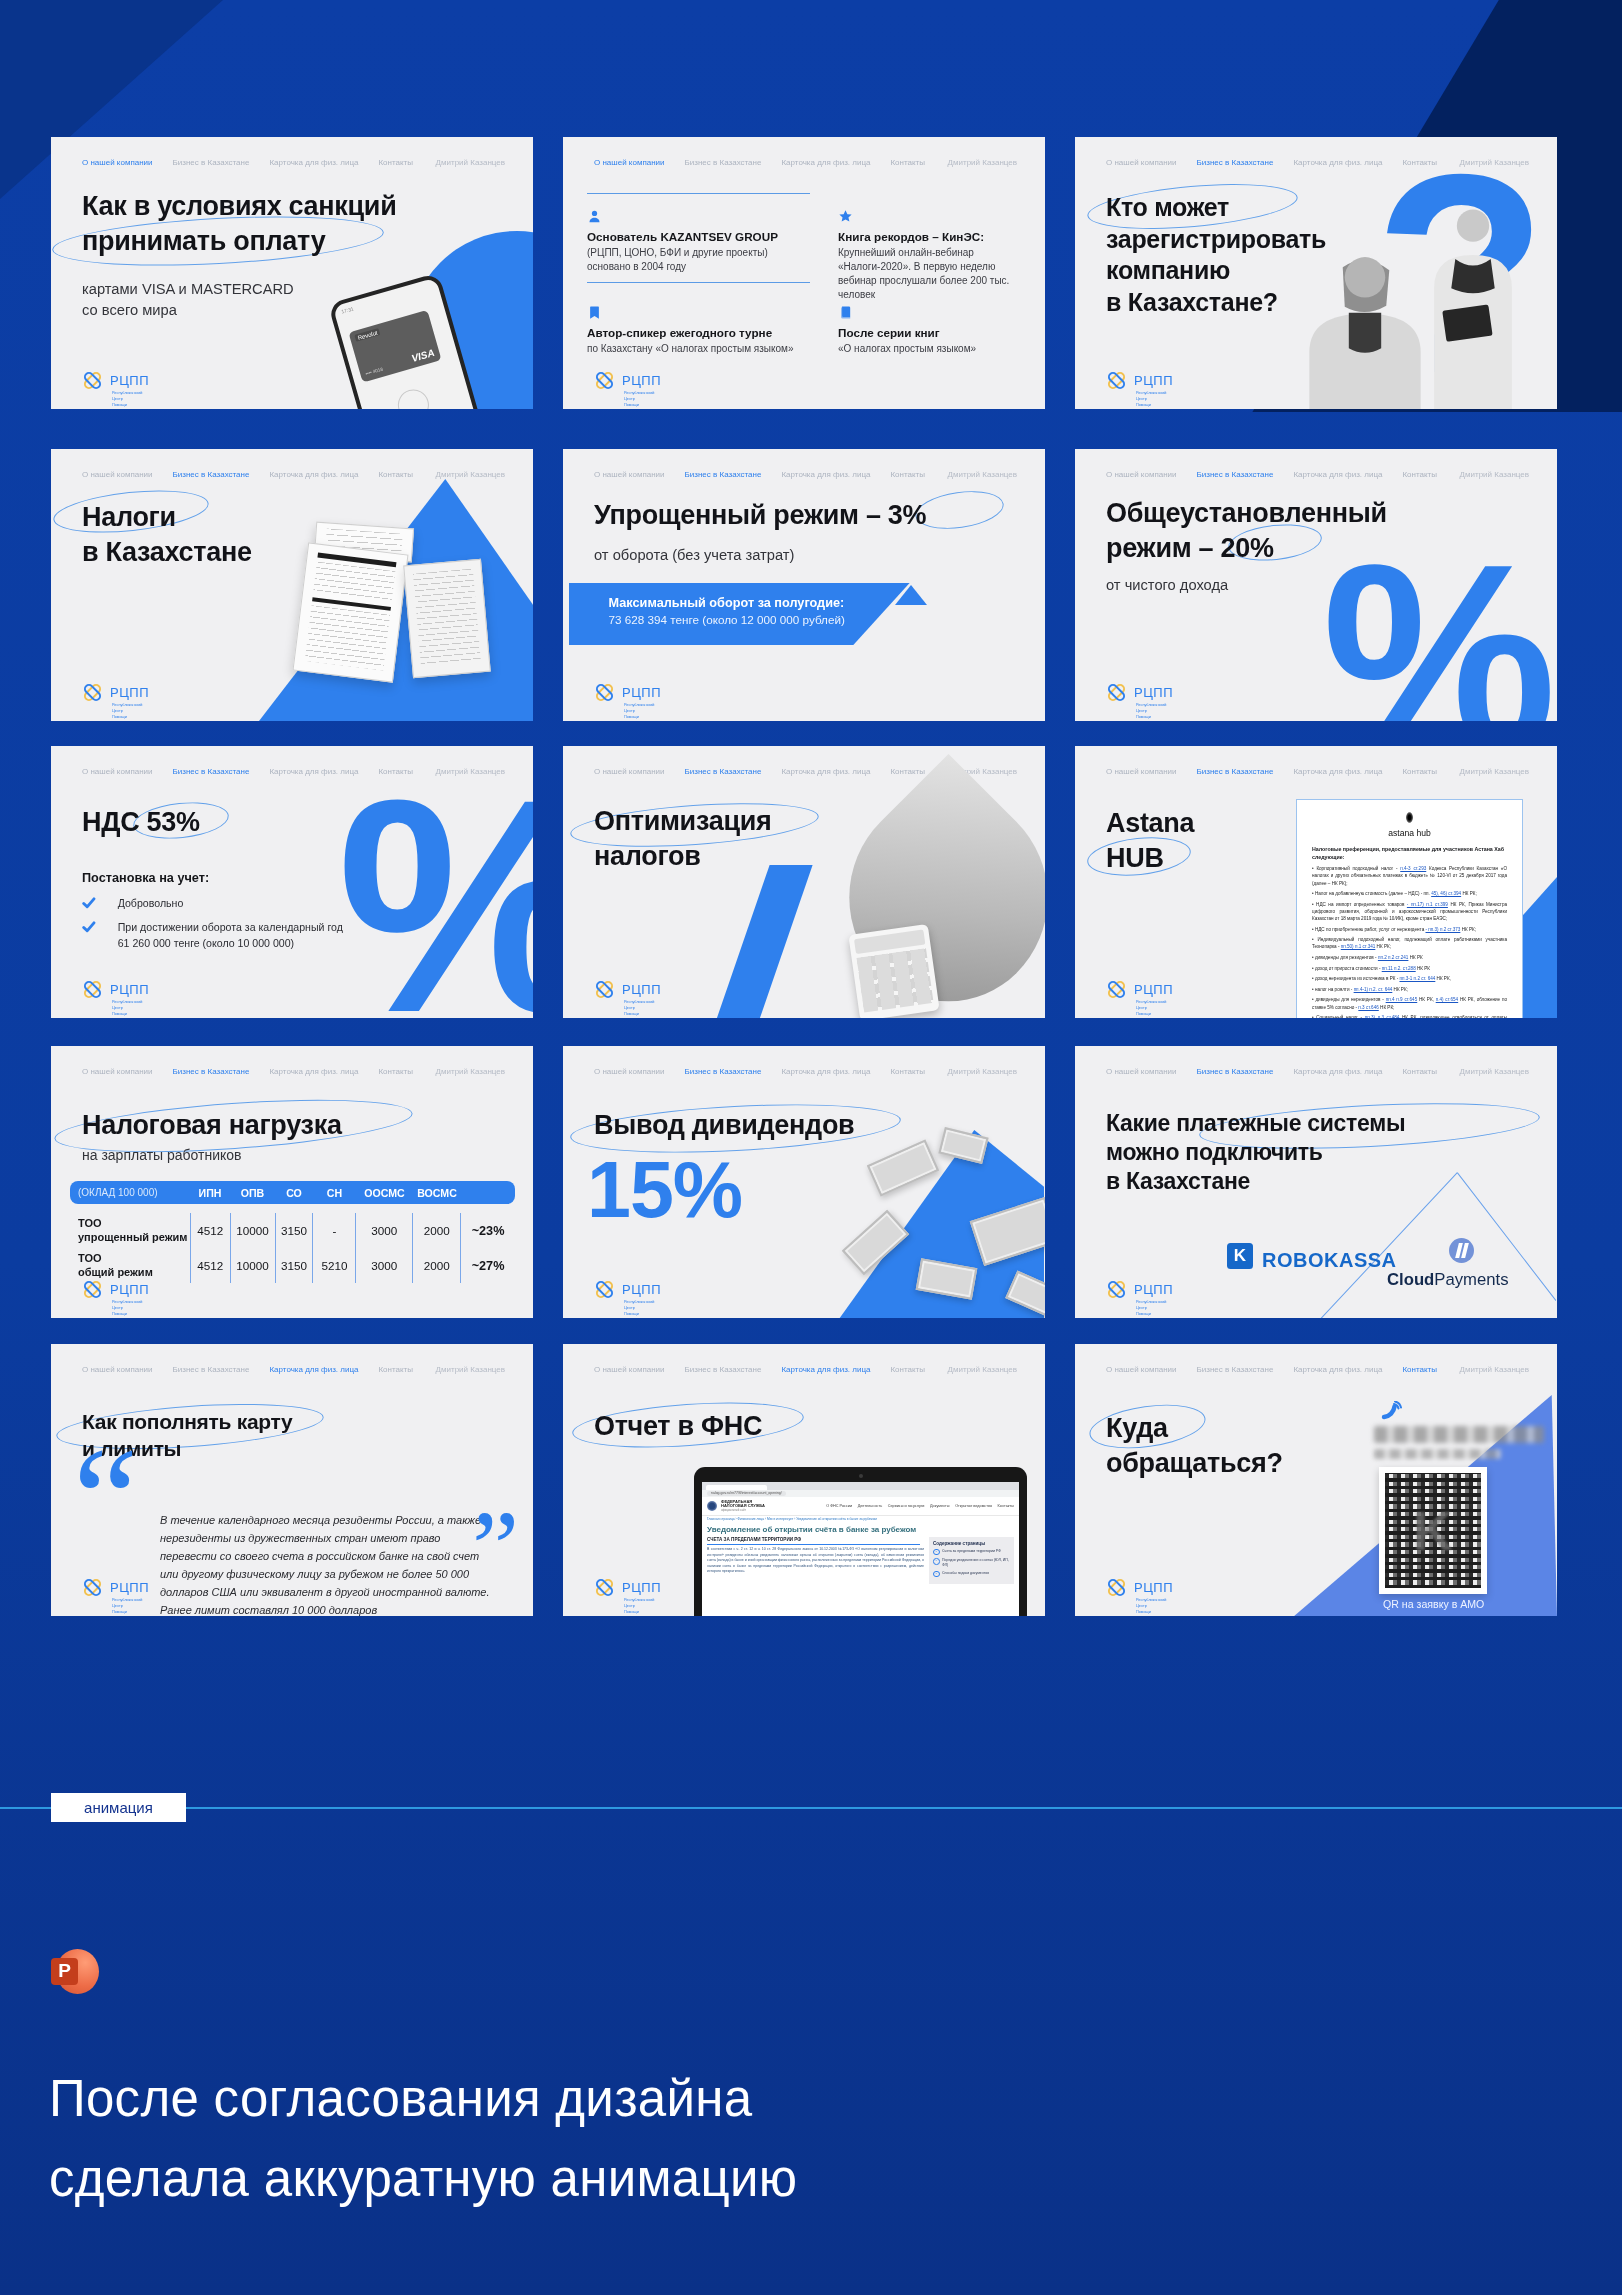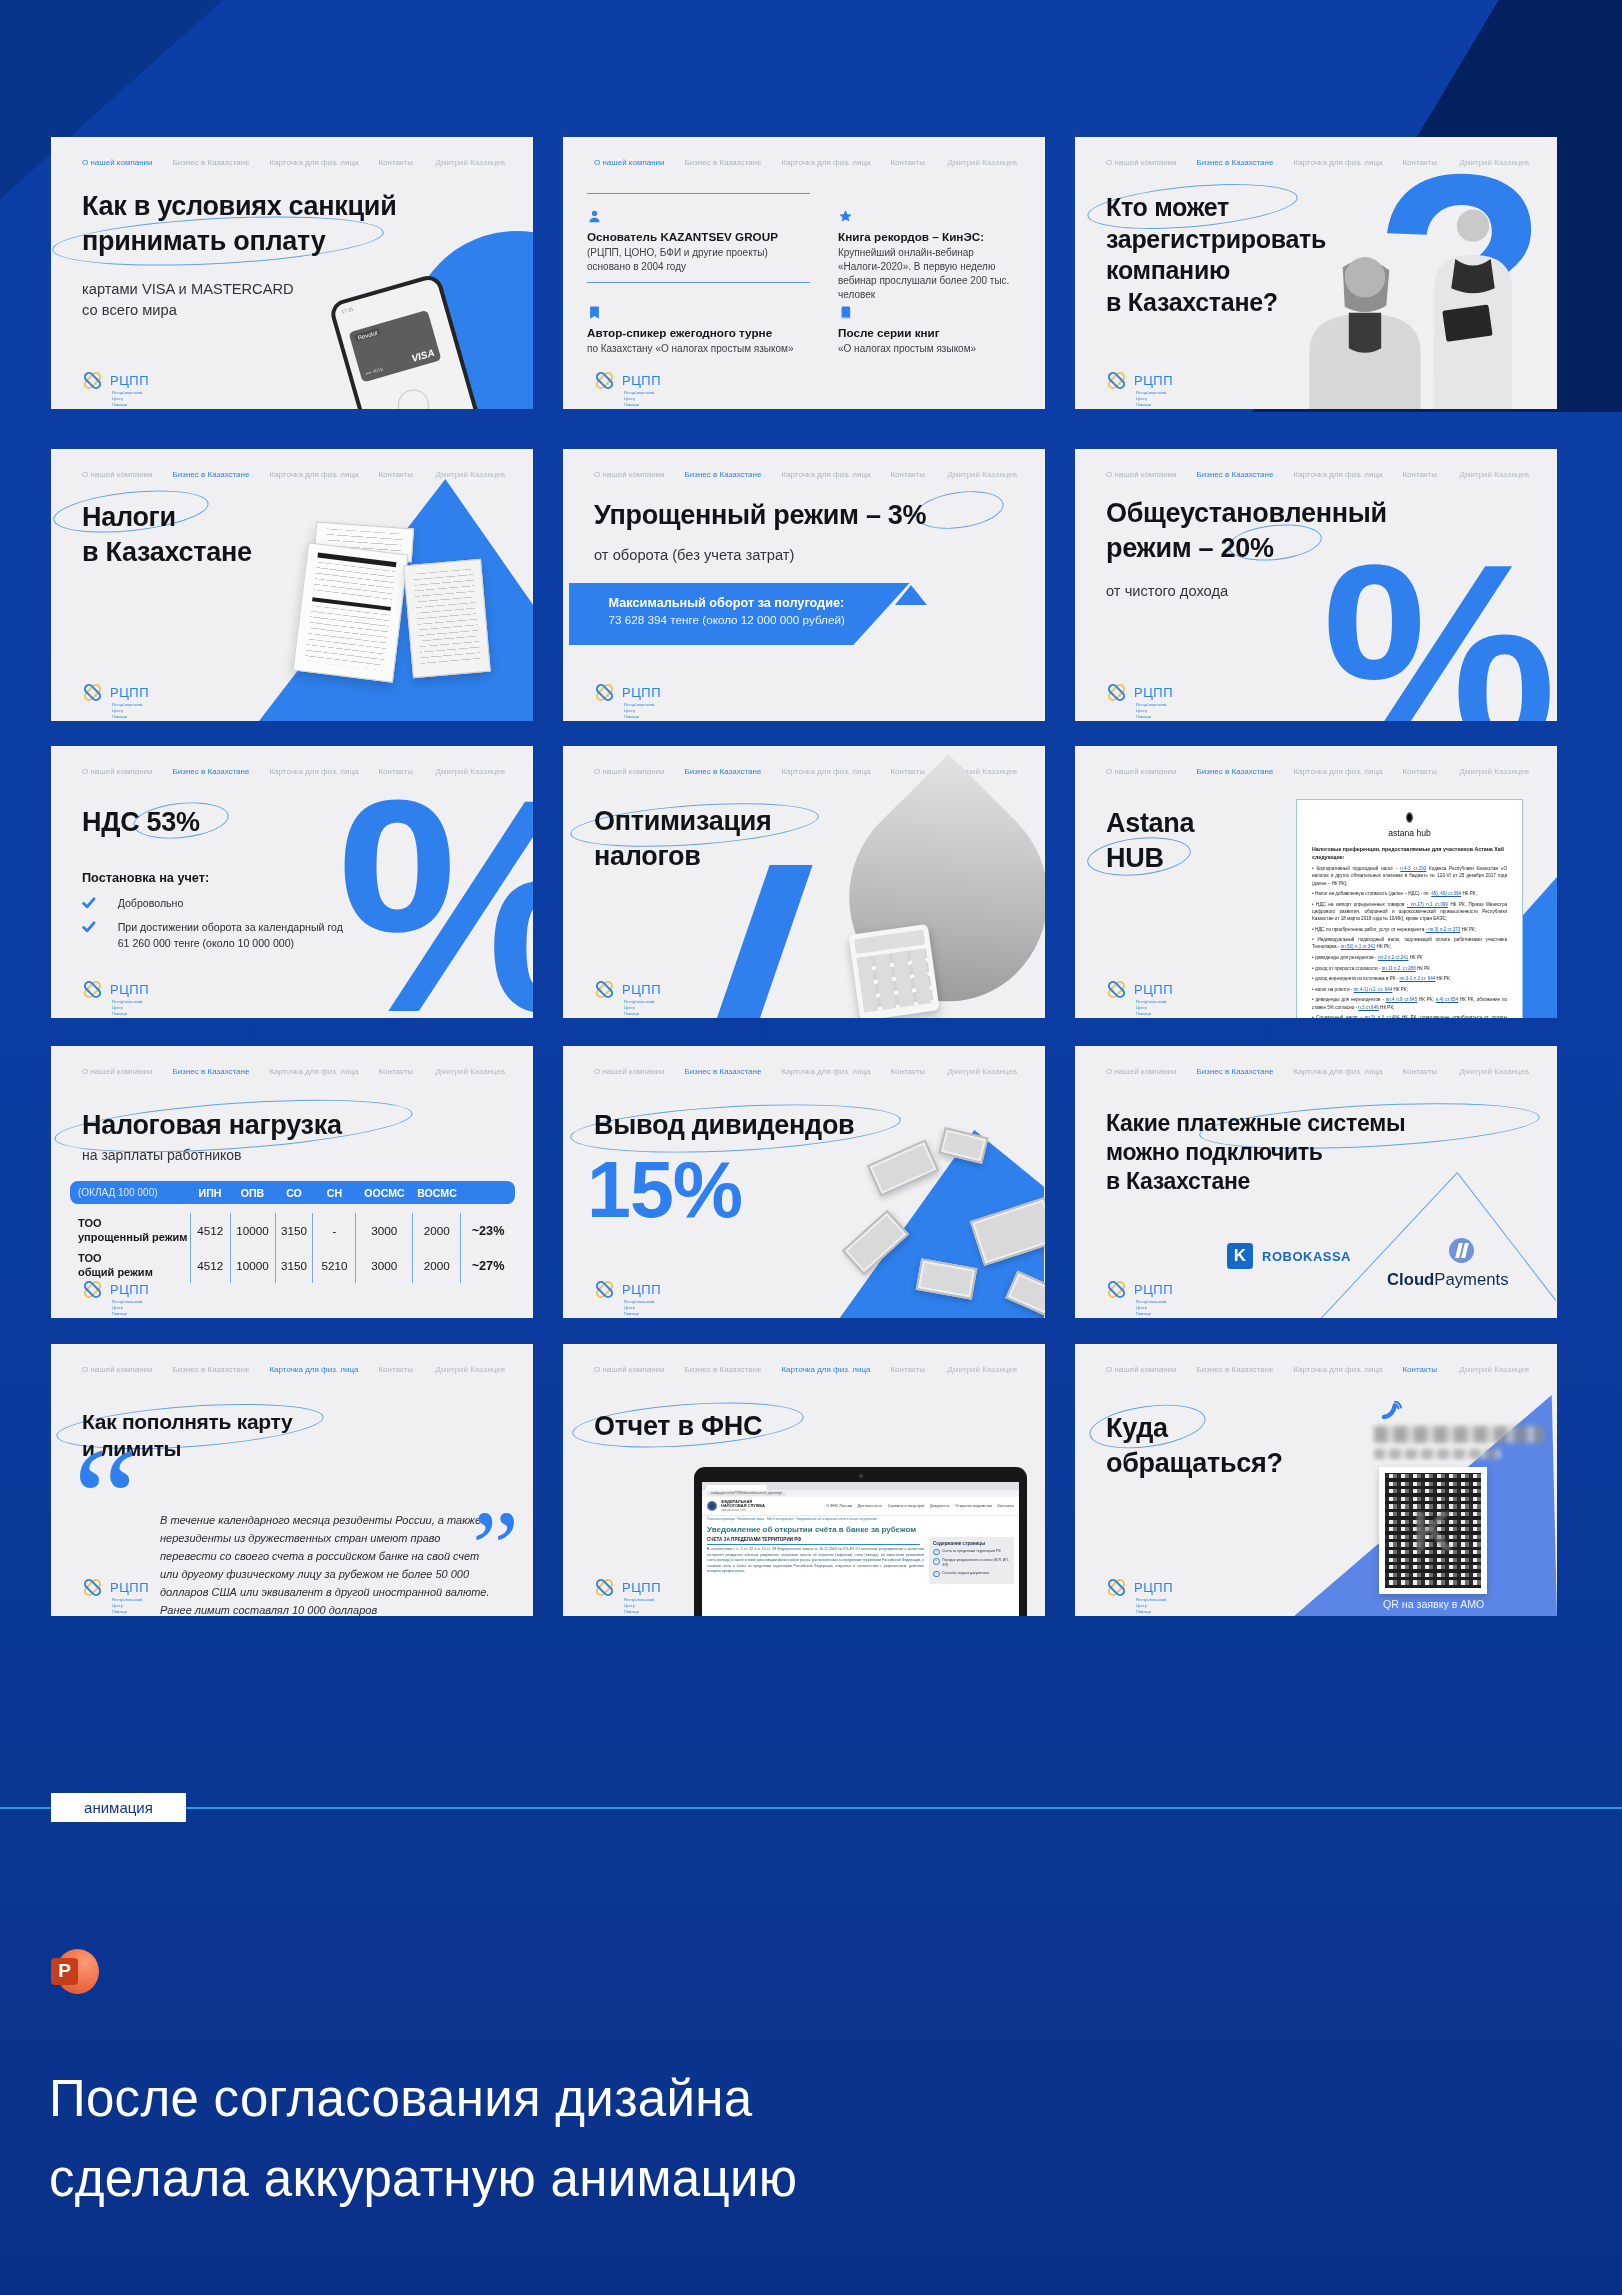--- a/index.html
+++ b/index.html
@@ -91,21 +91,21 @@
 #s10 .tot{font-weight:bold;font-size:12.7px;}
 #s10 .tbody{margin-top:9px;}
 
 #s11 .big{position:absolute;left:24px;top:104px;font-size:79px;font-weight:bold;color:#2f80ed;letter-spacing:-1px;line-height:1;}
 #s11 .tri{position:absolute;left:276px;top:84px;width:205px;height:189px;background:#2f80ed;clip-path:polygon(66% 0,100% 30%,100% 100%,0 100%);}
 .bill{position:absolute;background:#d9d9d9;border:2.5px solid #bdbdbd;box-shadow:inset 0 0 0 2px #efefef,0 3px 6px rgba(0,0,0,.2);}
 
 #s12 .t{font-size:23px;line-height:1.26;}
 #s12 .trio{position:absolute;left:238px;top:122px;width:243px;height:152px;}
 #s12 .rkico{position:absolute;left:152px;top:197px;width:26px;height:26px;background:#1668c9;border-radius:3.5px;color:#fff;font-weight:bold;font-size:17px;display:flex;align-items:center;justify-content:center;}
-#s12 .rktxt{position:absolute;left:187px;top:203px;font-size:13px;font-weight:bold;color:#1668c9;letter-spacing:0.5px;}
+#s12 .rktxt{position:absolute;left:187px;top:203px;font-size:20px;font-weight:bold;color:#1668c9;letter-spacing:0.5px;}
 #s12 .cpico{position:absolute;left:374px;top:192px;width:25px;height:25px;background:#7392d8;border-radius:50%;overflow:hidden;}
 #s12 .cpico i{position:absolute;top:5px;width:3.5px;height:15px;background:#fff;transform:skewX(-14deg);}
 #s12 .cptxt{position:absolute;left:312px;top:224px;font-size:16.7px;color:#142a4e;}
 #s12 .cptxt b{font-weight:bold;}
 
 #s13 .t{font-size:21px;}
 #s13 .qo{position:absolute;left:22px;top:81px;font-family:"Liberation Serif",serif;font-size:147px;line-height:1;color:#2f80ed;}
 #s13 .qc{position:absolute;left:421px;top:152px;font-family:"Liberation Serif",serif;font-size:106px;line-height:1;color:#2f80ed;}
 #s13 .quote{position:absolute;left:109px;top:167px;width:339px;font-size:11px;font-style:italic;line-height:1.64;color:#2a2b30;}
 
@@ -376,21 +376,21 @@
         <span class="ni">Карточка для физ. лица</span>
         <span class="ni">Контакты</span>
         <span class="user">Дмитрий Казанцев</span>
       </header>
     <div class="bigpct">%</div>
     <div class="el" style="left:153px;top:76px;width:92px;height:33px;transform:rotate(-6deg);"></div>
     <div class="t" style="top:47px;">
         <span>Общеустановленный</span>
         <span>режим – 20%</span>
       </div>
-    <div class="sub" style="top:132px;">от чистого дохода</div>
+    <div class="sub" style="top:126px;">от чистого дохода</div>
     <div class="slogo">
         <svg class="lmark" viewBox="0 0 46 46">
           <rect x="5" y="15" width="36" height="16" rx="8" fill="none" stroke="#f2c14e" stroke-width="4" transform="rotate(-45 23 23)"></rect>
           <rect x="5" y="15" width="36" height="16" rx="8" fill="none" stroke="#2f80ed" stroke-width="4" transform="rotate(45 23 23)"></rect>
         </svg>
         <div class="ltxt">
           <div class="abbr">РЦПП</div>
           <div class="sub">
             <div>Республиканский Центр</div>
             <div>Помощи Предпринимателям</div>

